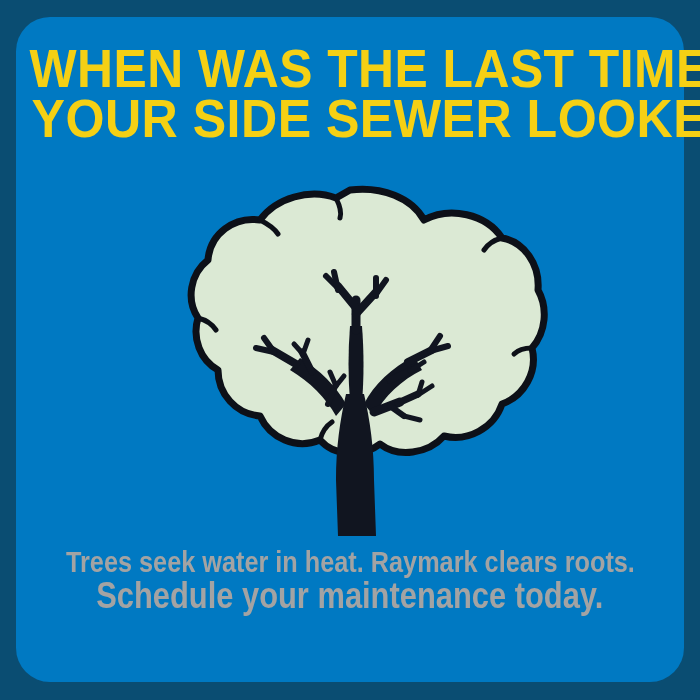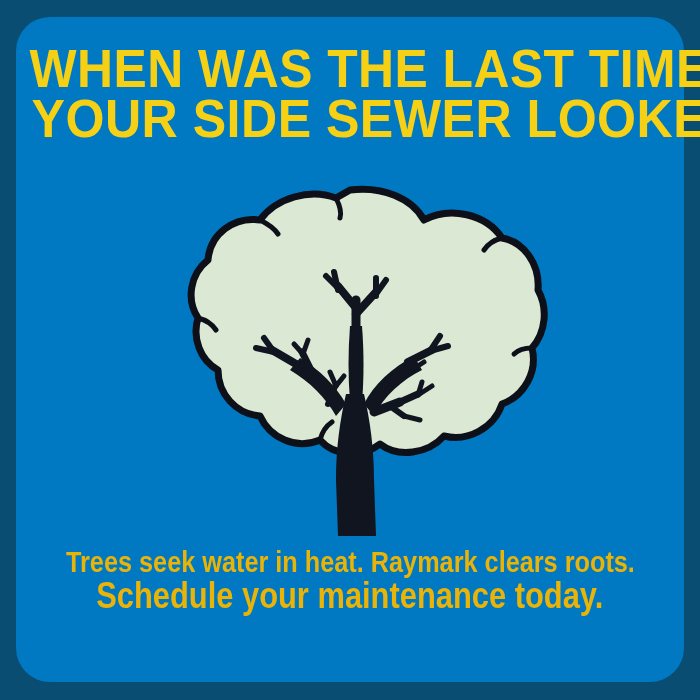--- a/index.html
+++ b/index.html
@@ -58,21 +58,21 @@
   }
   #tree-wrap svg { display: block; width: 400px; height: 360px; }
 
   
   #tagline {
     position: absolute;
     left: 0;
     top: 548px;
     width: 700px;
     text-align: center;
-    color: #eab308;
+    color: #a3a3a3;
     font-weight: bold;
     font-family: "Liberation Sans Narrow", "Liberation Sans", sans-serif;
     line-height: 1.02;
   }
   .tg-line { display: block; white-space: nowrap; }
   #tg1 { font-size: 29px; transform: scaleX(1.02); transform-origin: center; }
   #tg2 { font-size: 36px; transform: scaleX(1.02); transform-origin: center; }
 </style>
 </head>
 <body>

